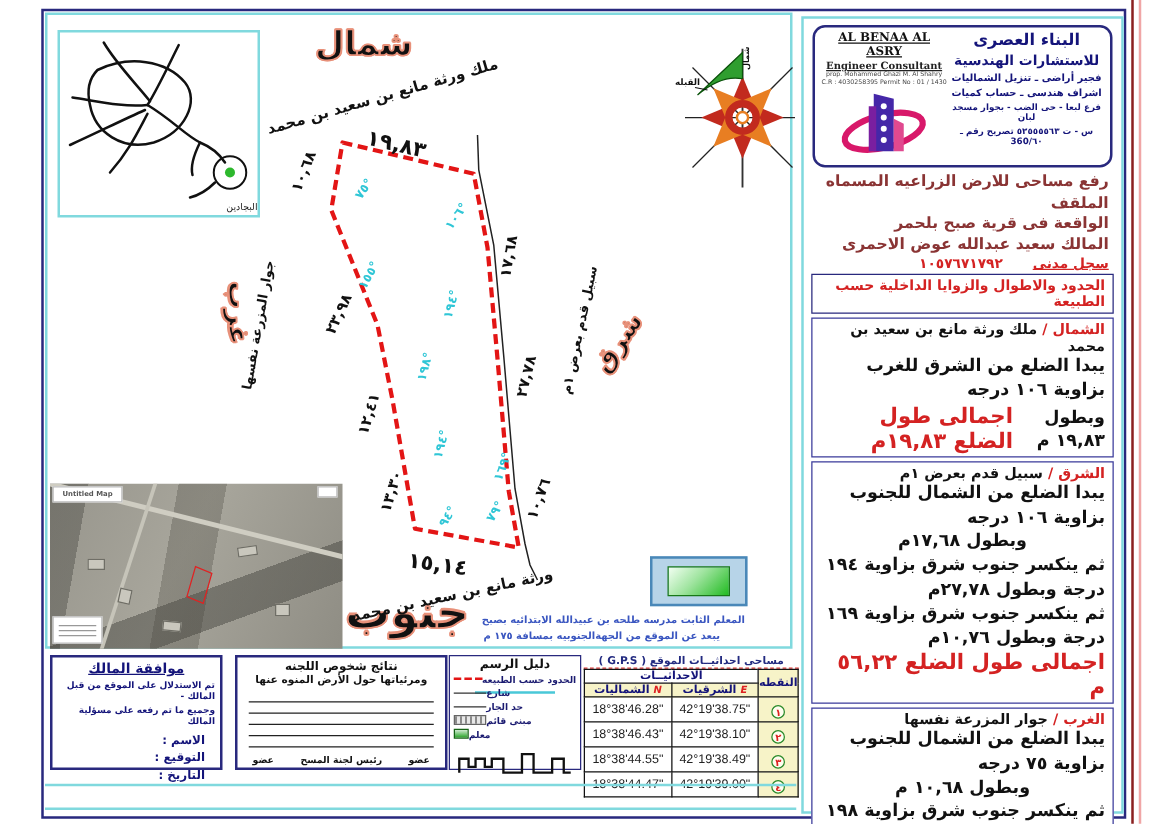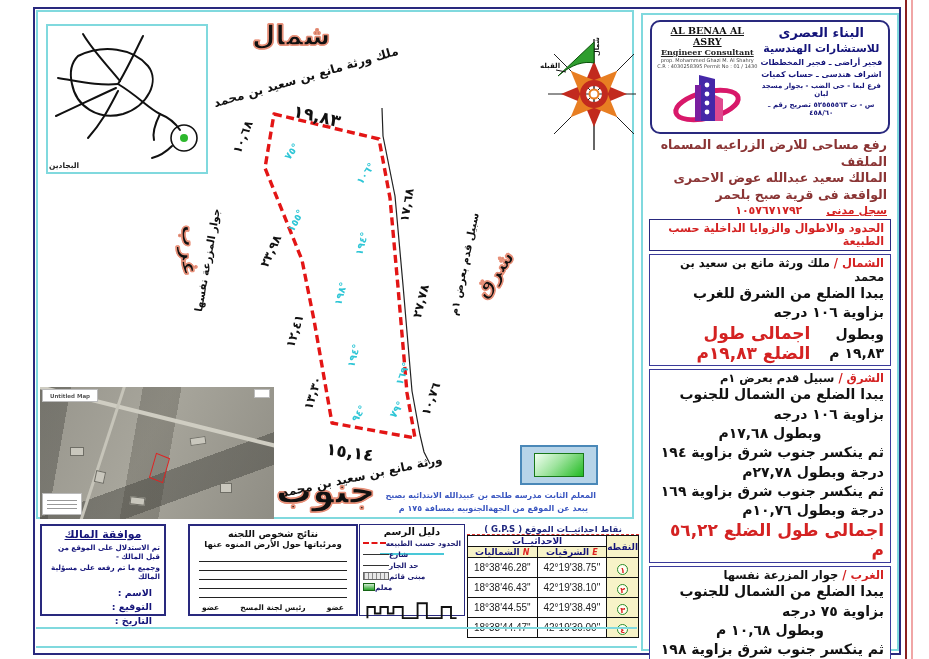--- a/index.html
+++ b/index.html
@@ -14,41 +14,41 @@
 .map-panel{left:36px;top:10px;width:598px;height:509px;border:2px solid #80d9de;background:#fff}
 .right-col{left:641px;top:13px;width:258px;height:638px;border:2px solid #80d9de;background:#fff;padding:2px}
 
 .outline-txt{color:#fff;-webkit-text-stroke:1.3px #e8917a;
   text-shadow:1px 0 #e8917a,-1px 0 #e8917a,0 1px #e8917a,0 -1px #e8917a;
   font-weight:bold;letter-spacing:2px}
 .maplab{position:absolute;white-space:nowrap;font-weight:bold;color:#111}
 .ang{position:absolute;white-space:nowrap;font-weight:bold;color:#2fc6d6;font-size:10px}
 
 .inset{left:8px;top:12px;width:162px;height:150px;border:2px solid #80d9de;background:#fff}
-.inset-label{position:absolute;bottom:2px;left:1px;right:0;text-align:left;font-size:7.5px;font-weight:bold;color:#222}
+.inset-label{position:absolute;bottom:2px;left:12px;right:0;text-align:right;font-size:7.5px;font-weight:normal;color:#222}
 
 .landmark-box{left:482px;top:433px;width:78px;height:40px;background:#b7d4e8;border:2px solid #4a88b8;padding:6px 12px}
 .landmark-inner{width:100%;height:100%;border:1px solid #187818;background:linear-gradient(135deg,#f2fff2,#9fe49f 45%,#22bb22)}
 .note{position:absolute;color:#3a56c0;font-size:8px;font-weight:bold;text-align:center;line-height:1.6;white-space:nowrap}
 
 .sat{left:2px;top:375px;width:234px;height:132px;overflow:hidden;
  background:linear-gradient(100deg,rgba(55,55,50,.35) 0 12%,rgba(0,0,0,0) 12% 40%,rgba(70,68,60,.30) 40% 55%,rgba(0,0,0,0) 55%),
  linear-gradient(160deg,rgba(0,0,0,0) 0 60%,rgba(50,50,45,.40) 60% 75%,rgba(0,0,0,0) 75%),
  linear-gradient(115deg,#97958c,#a8a69c 45%,#8f8d84)}
 .sat .road1{position:absolute;left:-10px;top:28px;width:260px;height:4px;background:#cfcdc2;transform:rotate(14deg)}
 .sat .road2{position:absolute;left:60px;top:-10px;width:3px;height:160px;background:#c6c4b9;transform:rotate(18deg)}
 .sat .bld{position:absolute;background:#c9c7bd;border:0.5px solid #6f6e66}
 .sat .redplot{position:absolute;left:112px;top:68px;width:15px;height:26px;border:1.5px solid #e02222;transform:rotate(16deg) skewY(6deg)}
 .sat .chip{position:absolute;background:#fff;border:0.5px solid #bbb}
 .sat .chip1{left:2px;top:2px;width:56px;height:13px;font-size:5.5px;color:#555;line-height:13px;text-align:center;font-weight:bold}
 .sat .chip2{right:4px;top:2px;width:16px;height:9px}
 .sat .chip3{left:2px;bottom:4px;width:40px;height:22px;padding:3px}
 .sat .chip3 i{display:block;height:1px;background:#999;margin:3px 1px}
 
-.owner-box{left:40px;top:524px;width:126px;height:92px;border:2px solid #29297e;background:#fff;direction:rtl;padding:2px 4px}
+.owner-box{left:40px;top:524px;width:138px;height:92px;border:2px solid #29297e;background:#fff;direction:rtl;padding:2px 4px}
 .owner-title{text-align:center;font-size:11px;font-weight:bold;color:#14147a;text-decoration:underline}
 .owner-line{font-size:7.2px;font-weight:bold;color:#14147a;text-align:right;margin-top:2px}
 .owner-field{font-size:9.5px;font-weight:bold;color:#14147a;text-align:right;margin-top:6px;padding-right:8px}
 .committee-box{left:188px;top:524px;width:170px;height:92px;border:2px solid #29297e;background:#fff;direction:rtl;padding:2px 4px}
 .com-t1{text-align:center;font-size:9.5px;font-weight:bold;color:#111}
 .com-t2{text-align:center;font-size:8.5px;font-weight:bold;color:#111}
 .sig-line{height:9px;border-bottom:1.3px solid #222;margin:0 5px}
 .com-foot{display:flex;justify-content:space-between;padding:0 8px;font-size:7.5px;font-weight:bold;color:#111;margin-top:5px}
 .legend-box{left:359px;top:524px;width:106px;height:92px;border:1.5px solid #29297e;background:#fff;direction:rtl;padding:1px 3px}
 .legend-title{text-align:center;font-size:10px;font-weight:bold;color:#111}
@@ -178,21 +178,21 @@
   <div class="ang" style="left:291px;top:276px;transform:rotate(-75deg)">١٩٨°</div>
   <div class="ang" style="left:304px;top:338px;transform:rotate(-75deg)">١٩٤°</div>
   <div class="ang" style="left:353px;top:356px;transform:rotate(-70deg)">١٦٩°</div>
   <div class="ang" style="left:312px;top:396px;transform:rotate(-58deg)">٩٤°</div>
   <div class="ang" style="left:350px;top:392px;transform:rotate(-58deg)">٧٩°</div>
 
   <div class="abs landmark-box">
     <div class="landmark-inner"></div>
   </div>
   <div class="note" style="right:36px;top:478px">المعلم الثابت مدرسه طلحه بن عبيدالله الابتدائيه بصبح</div>
-  <div class="note" style="right:44px;top:491px">يبعد عن الموقع من الجهةالجنوبيه بمسافة ١٧٥ م</div>
+  <div class="note" style="right:56px;top:491px">يبعد عن الموقع من الجهةالجنوبيه بمسافة ١٧٥ م</div>
 
   <div class="abs sat">
     <div class="road1"></div>
     <div class="road2"></div>
     <div class="bld" style="left:30px;top:60px;width:14px;height:9px"></div>
     <div class="bld" style="left:55px;top:84px;width:10px;height:12px;transform:rotate(12deg)"></div>
     <div class="bld" style="left:150px;top:50px;width:16px;height:8px;transform:rotate(-8deg)"></div>
     <div class="bld" style="left:180px;top:96px;width:12px;height:10px"></div>
     <div class="bld" style="left:90px;top:110px;width:15px;height:8px;transform:rotate(6deg)"></div>
     <div class="redplot"></div>
@@ -251,21 +251,21 @@
   <div class="legend-row">
     <span class="lab">معلم</span>
     <span class="sw-lm"></span>
   </div>
   <svg width="98" height="26" viewBox="0 0 100 28" style="margin-top:2px">
     <path d="M2,26 L2,14 L10,14 L10,21 L16,21 L16,14 L24,14 L24,21 L30,21 L30,14 L40,14 L40,26 L56,26 L56,10 L66,10 L66,26 L82,26 L82,14 L92,14 L92,26 L98,26" fill="none" stroke="#111" stroke-width="2"></path>
   </svg>
 </div>
 
 <div class="abs gps-box">
-  <div class="gps-title">نقاط احداثيــات الموقع  ( G.P.S )</div>
+  <div class="gps-title">مساحى احداثيــات الموقع  ( G.P.S )</div>
   <table>
     <tbody>
         <tr>
       <th rowspan="2" class="yellow" style="width:28px">النقطه</th>
       <th colspan="2">الاحداثيــات</th>
     </tr>
     <tr>
       <th class="yellow"><span class="sym">E</span> <span>الشرقيات</span></th>
       <th class="yellow"><span class="sym">N</span> <span>الشماليات</span></th>
     </tr>
@@ -311,31 +311,31 @@
         <circle cx="36" cy="16" r="2.4" fill="#fff"></circle>
         <circle cx="36" cy="25" r="2.4" fill="#fff"></circle>
         <circle cx="36" cy="34" r="2.4" fill="#fff"></circle>
         <circle cx="36" cy="43" r="2.4" fill="#fff"></circle>
         <polygon points="44,26 52,30 52,52 44,52" fill="#e0498f"></polygon>
       </svg>
     </div>
     <div class="ar-side">
       <div class="ar1">البناء العصرى</div>
       <div class="ar2">للاستشارات الهندسية</div>
-      <div class="ar3">فجير أراضى ـ فجير المخططات</div>
+      <div class="ar3">فجير أراضى ـ تنزيل الشماليات</div>
       <div class="ar4">اشراف هندسى ـ حساب كميات</div>
       <div class="ar5">فرع لبعا - حى الضب  -  بجوار مسجد لبان</div>
-      <div class="ar6">س - ت  ٥٢٥٥٥٥٦٣  تصريح رقم ـ  ٤٥٨/٦٠</div>
+      <div class="ar6">س - ت  ٥٢٥٥٥٥٦٣  تصريح رقم ـ  360/٦٠</div>
     </div>
   </div>
 
   <div class="title-block">
     <div>رفع مساحى للارض الزراعيه المسماه الملقف</div>
+    <div>الواقعة فى قرية صبح بلحمر</div>
     <div>المالك سعيد عبدالله عوض الاحمرى</div>
-    <div>الواقعة فى قرية صبح بلحمر</div>
   </div>
 
   <div class="reg-row">
     <span class="u">سجل مدنى</span>
     <span class="num">١٠٥٧٦٧١٧٩٢</span>
   </div>
 
   <div class="bar-box">الحدود والاطوال والزوايا الداخلية حسب الطبيعة</div>
 
   <div class="sec">

